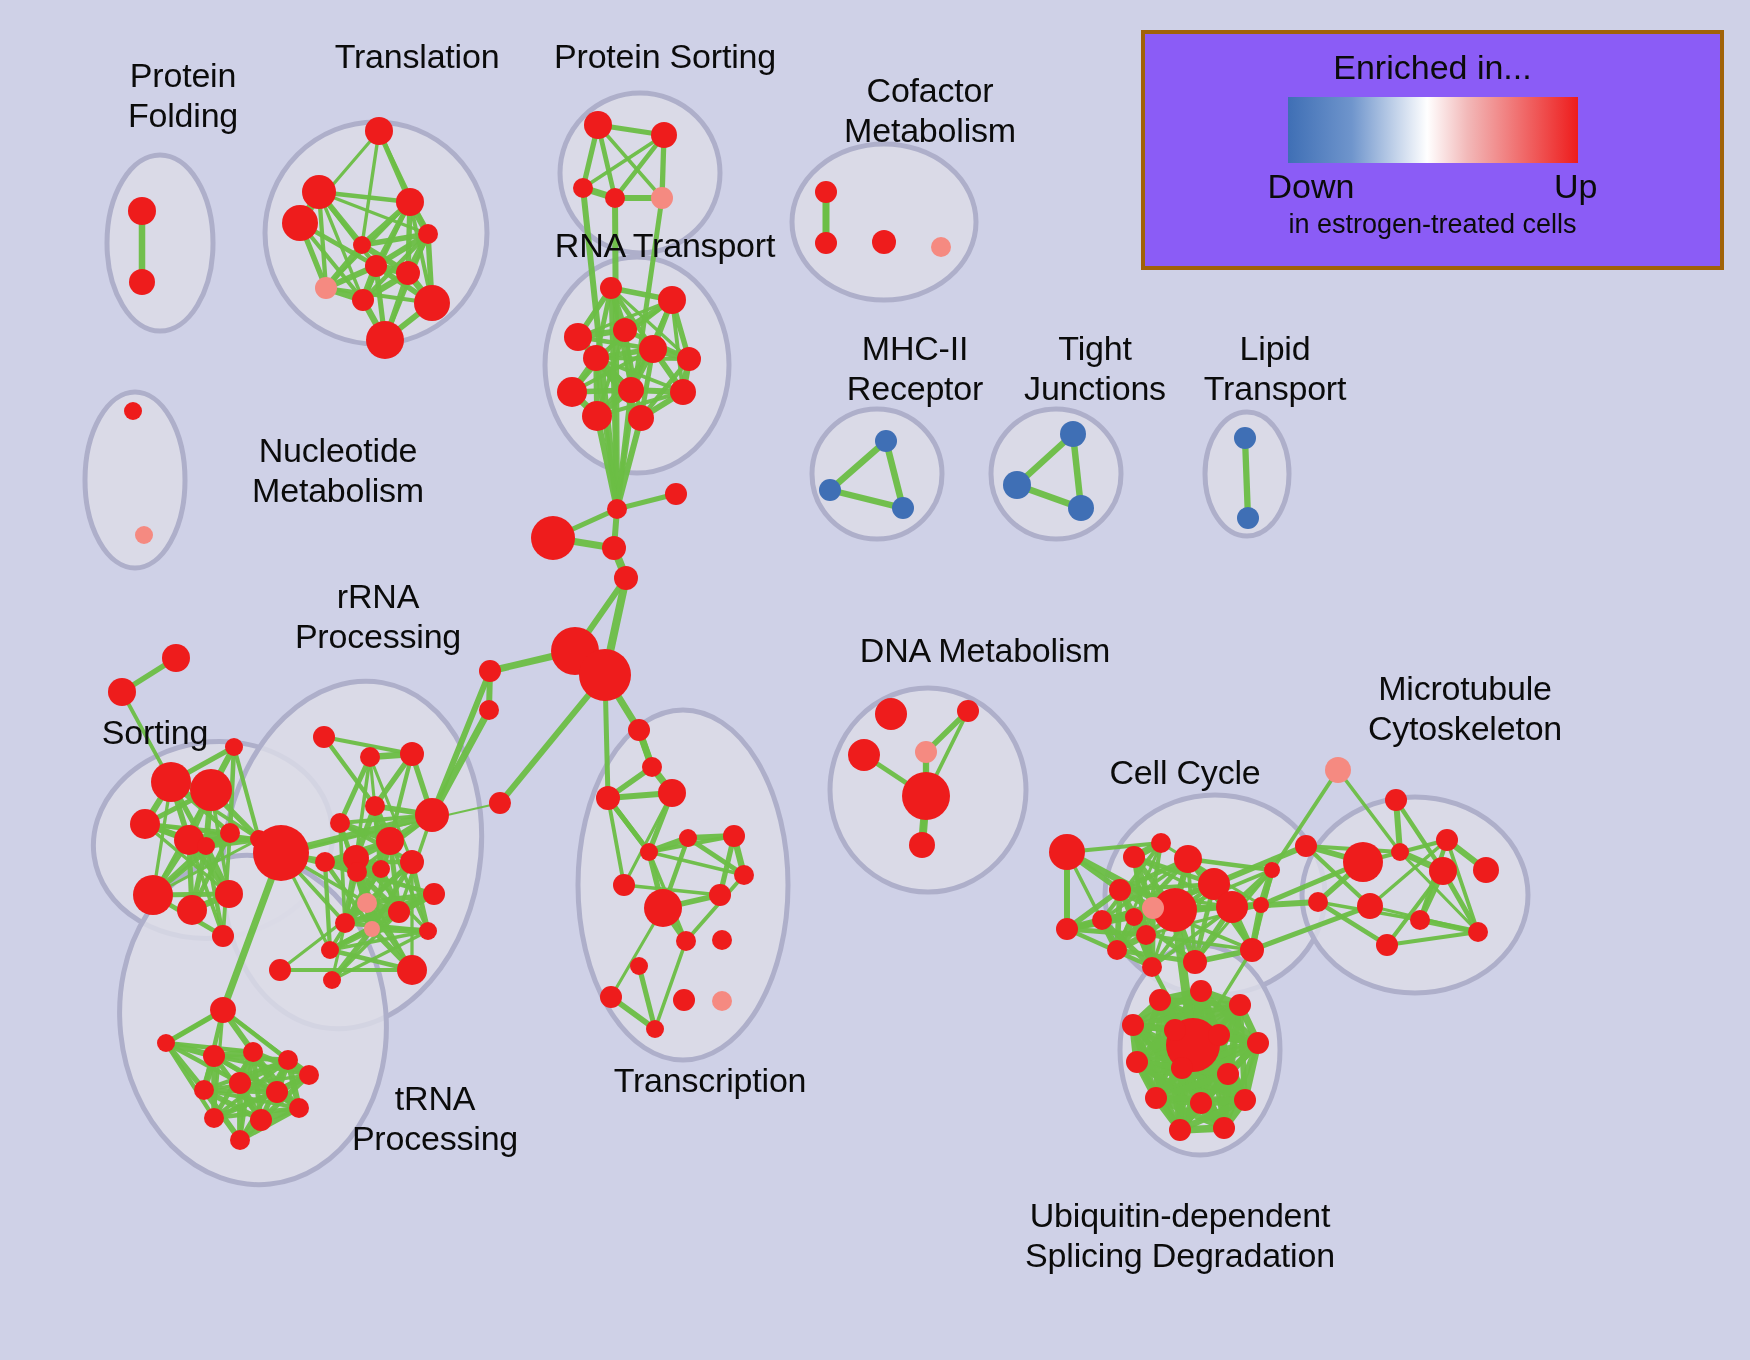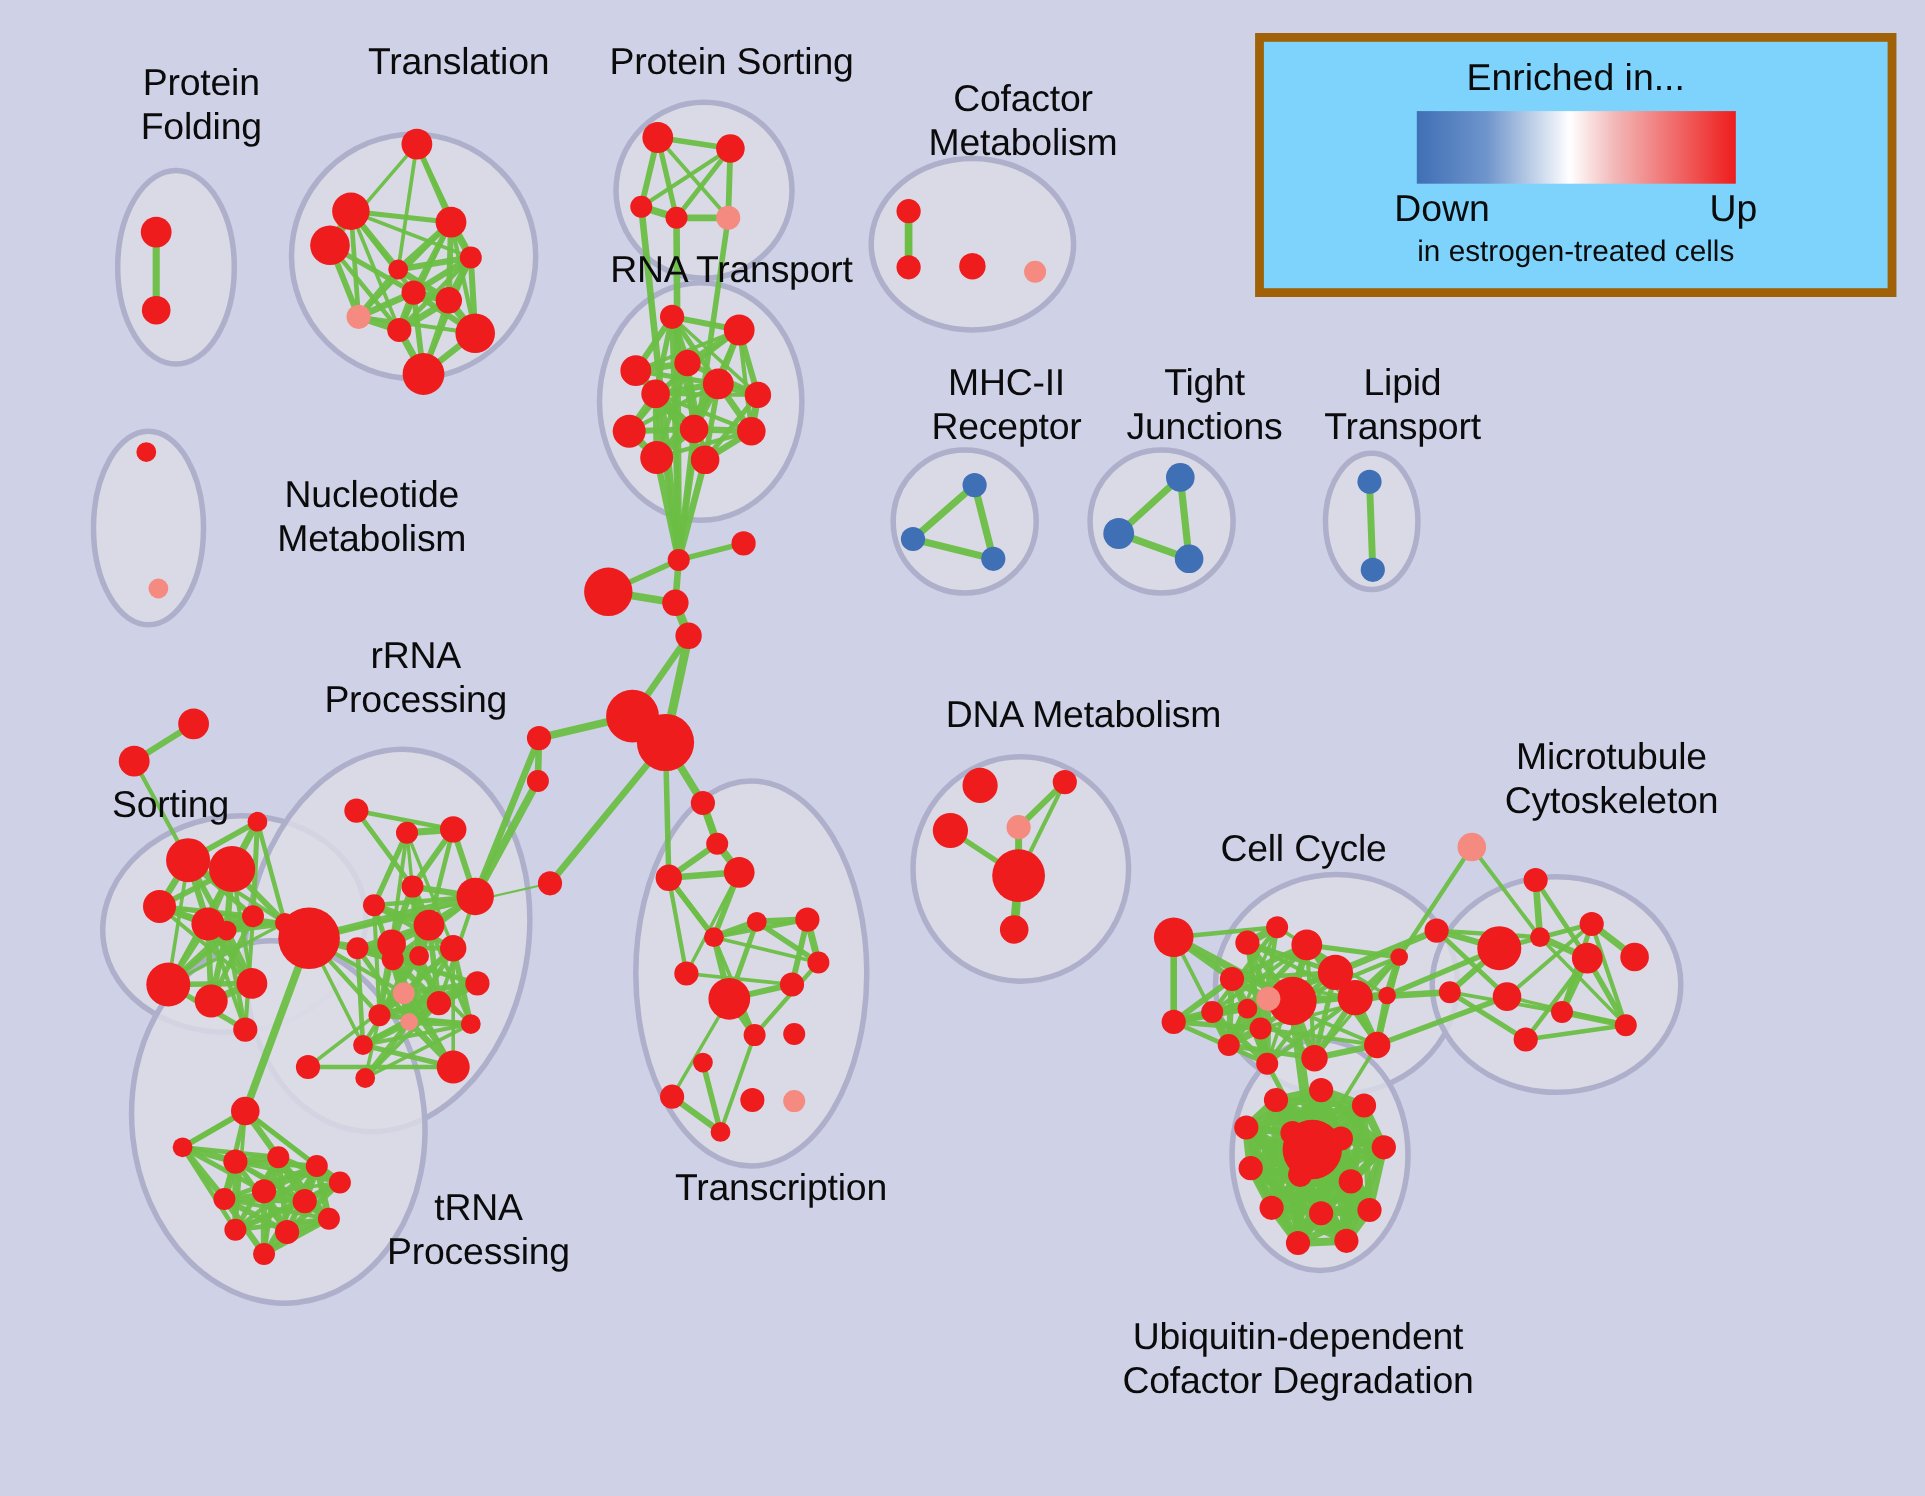--- a/index.html
+++ b/index.html
@@ -16,22 +16,22 @@
     font-size:34px;
     line-height:40px;
     text-align:center;
     white-space:pre-line;
     font-weight:400;
     letter-spacing:-0.2px;
   }
   #legend{
     position:absolute;
     left:1141px;top:30px;width:583px;height:240px;
-    background:#7dd3fc;
-    border:8px solid #a16207;
+    background:#8b5cf6;
+    border:4px solid #a16207;
     box-sizing:border-box;
   }
   #legend .lg-title{
     text-align:center;font-size:34px;color:#0b0b0b;margin-top:14px;
   }
   #legend .lg-bar{
     margin:10px auto 0 auto;width:290px;height:66px;
     background:linear-gradient(to right,#3f6fb5 0%,#6f95cc 22%,#ffffff 48%,#f2b8b8 62%,#ee1c1c 100%);
   }
   #legend .lg-ends{
@@ -827,21 +827,21 @@
       <div class="clabel" style="left: 243px; top: 576px; width: 270px;">rRNA
 Processing</div>
       <div class="clabel" style="left: 300px; top: 1078px; width: 270px;">tRNA
 Processing</div>
       <div class="clabel" style="left: 560px; top: 1060px; width: 300px;">Transcription</div>
       <div class="clabel" style="left: 810px; top: 630px; width: 350px;">DNA Metabolism</div>
       <div class="clabel" style="left: 1050px; top: 752px; width: 270px;">Cell Cycle</div>
       <div class="clabel" style="left: 1300px; top: 668px; width: 330px;">Microtubule
 Cytoskeleton</div>
       <div class="clabel" style="left: 980px; top: 1195px; width: 400px;">Ubiquitin-dependent
-Cofactor Degradation</div>
+Splicing Degradation</div>
     </div>
 
   <div id="legend">
     <div class="lg-title">Enriched in...</div>
     <div class="lg-bar"></div>
     <div class="lg-ends">
       <span>Down</span>
       <span>Up</span>
     </div>
     <div class="lg-sub">in estrogen-treated cells</div>

